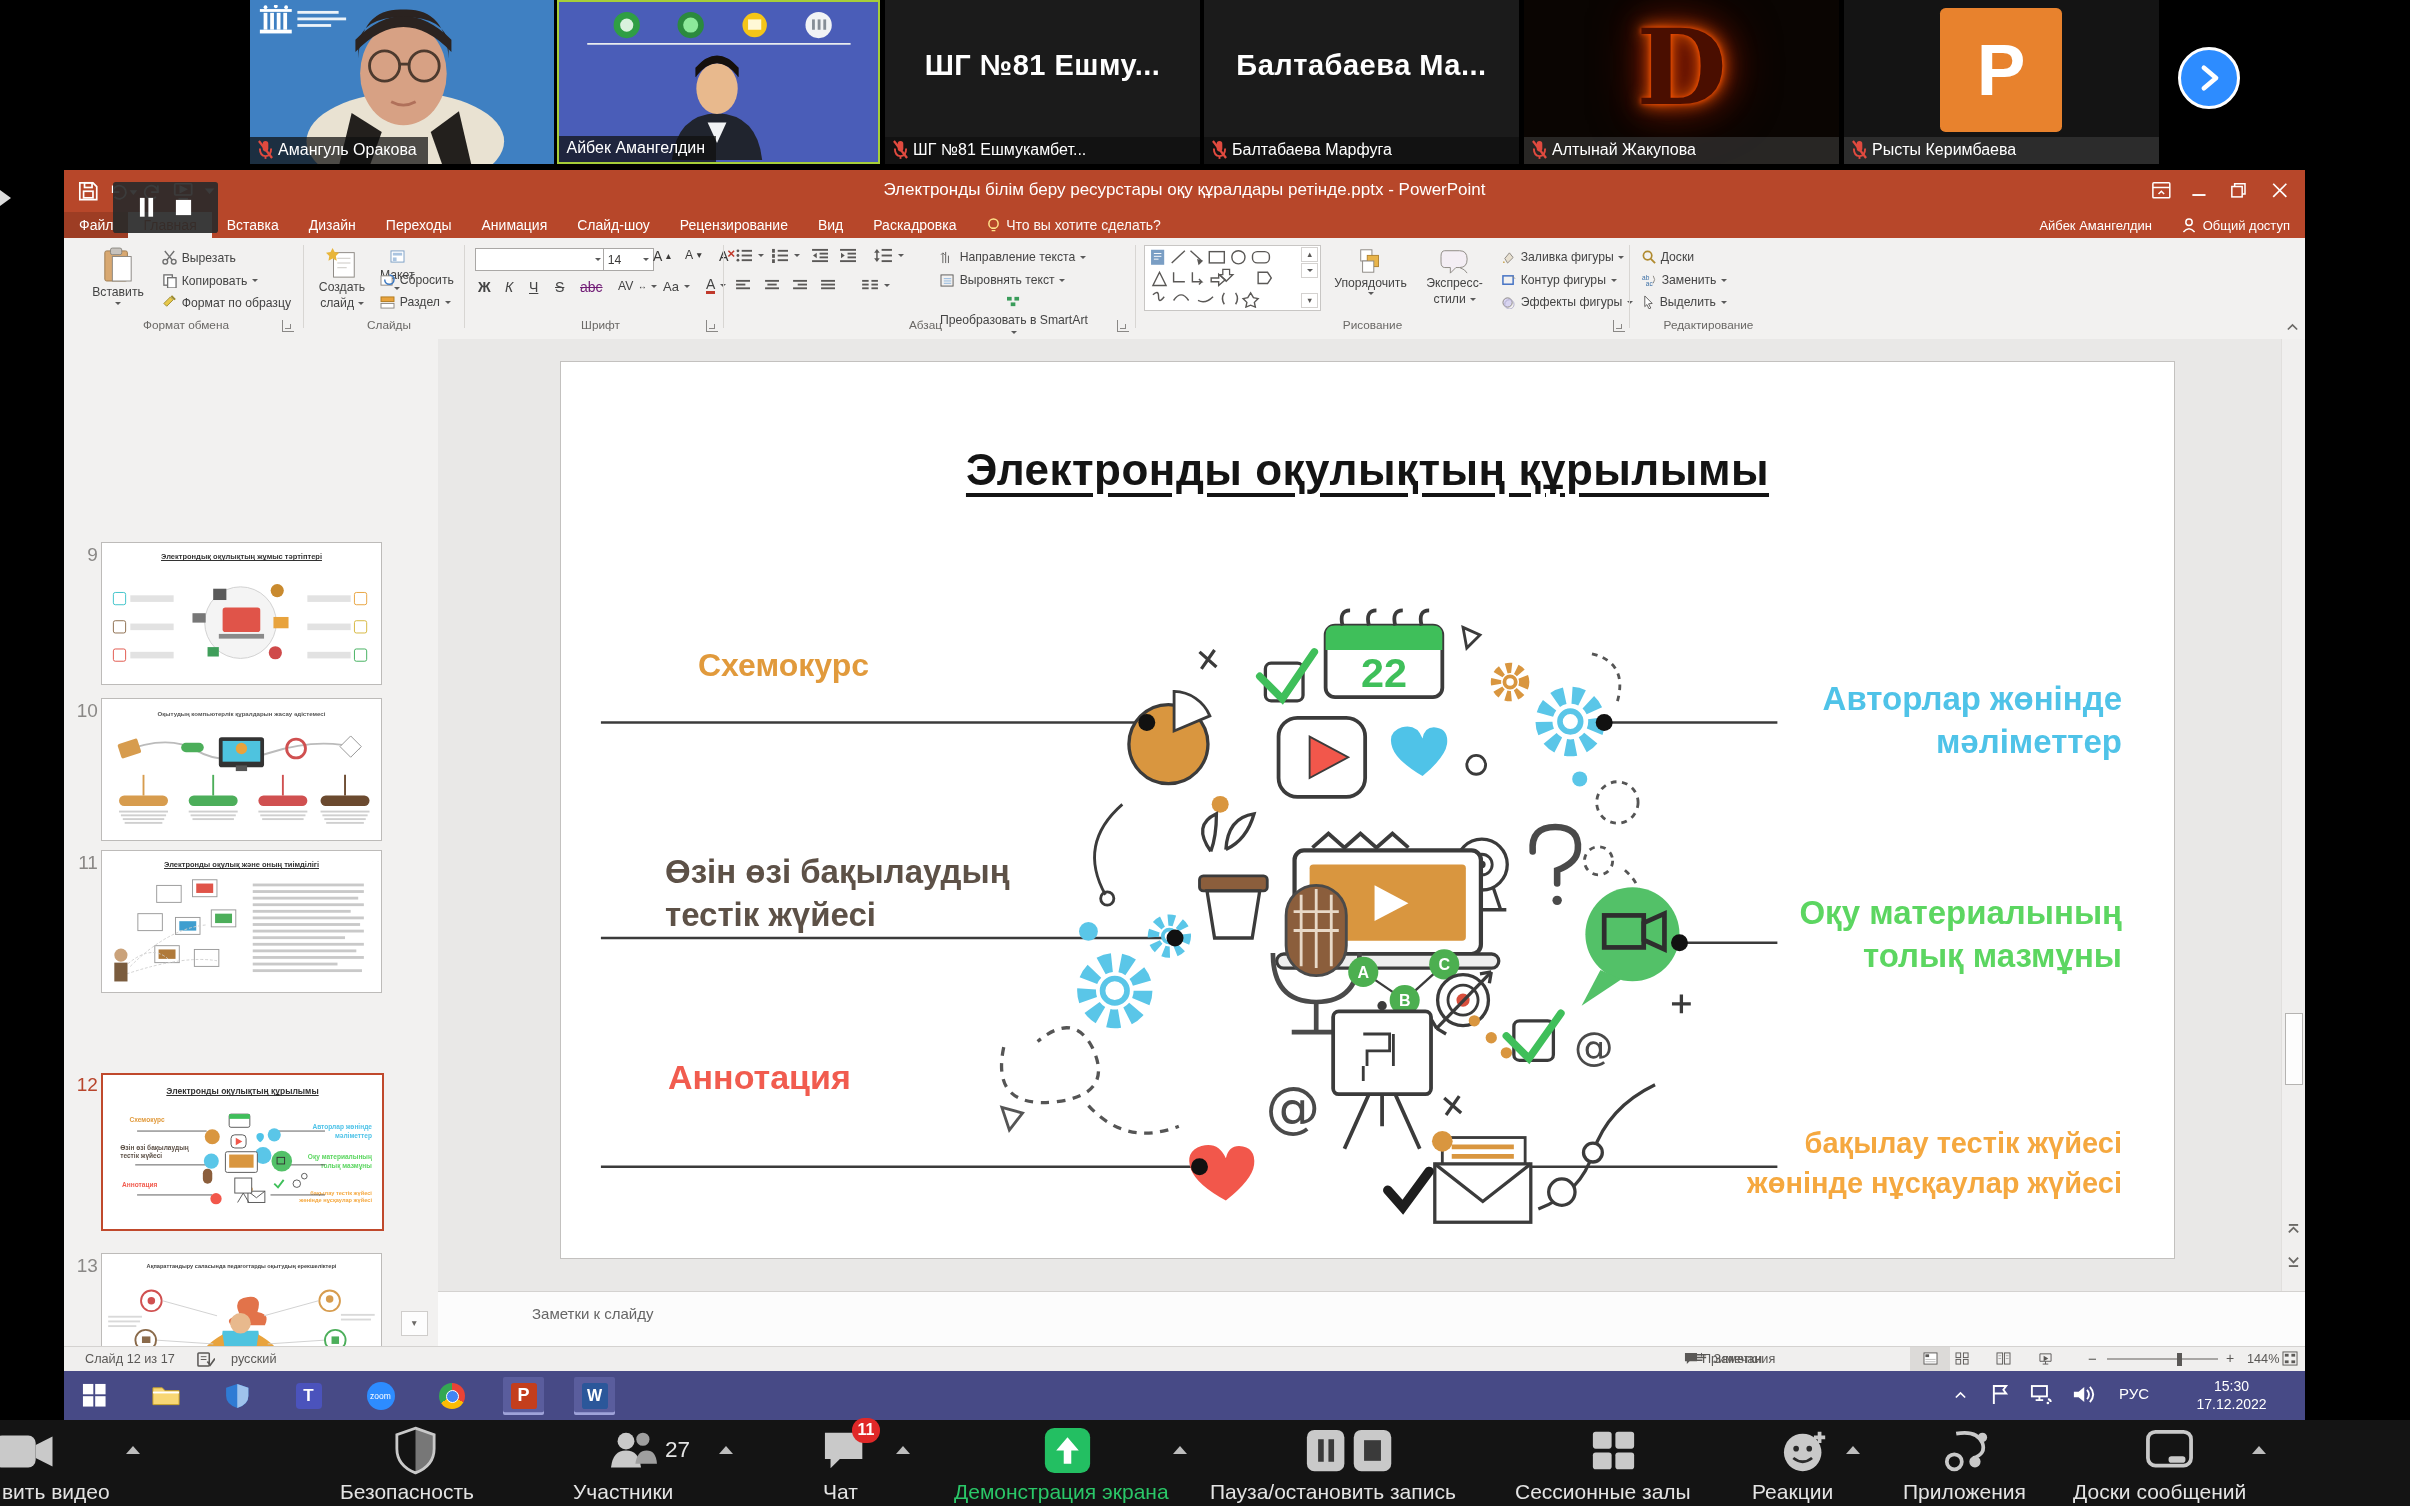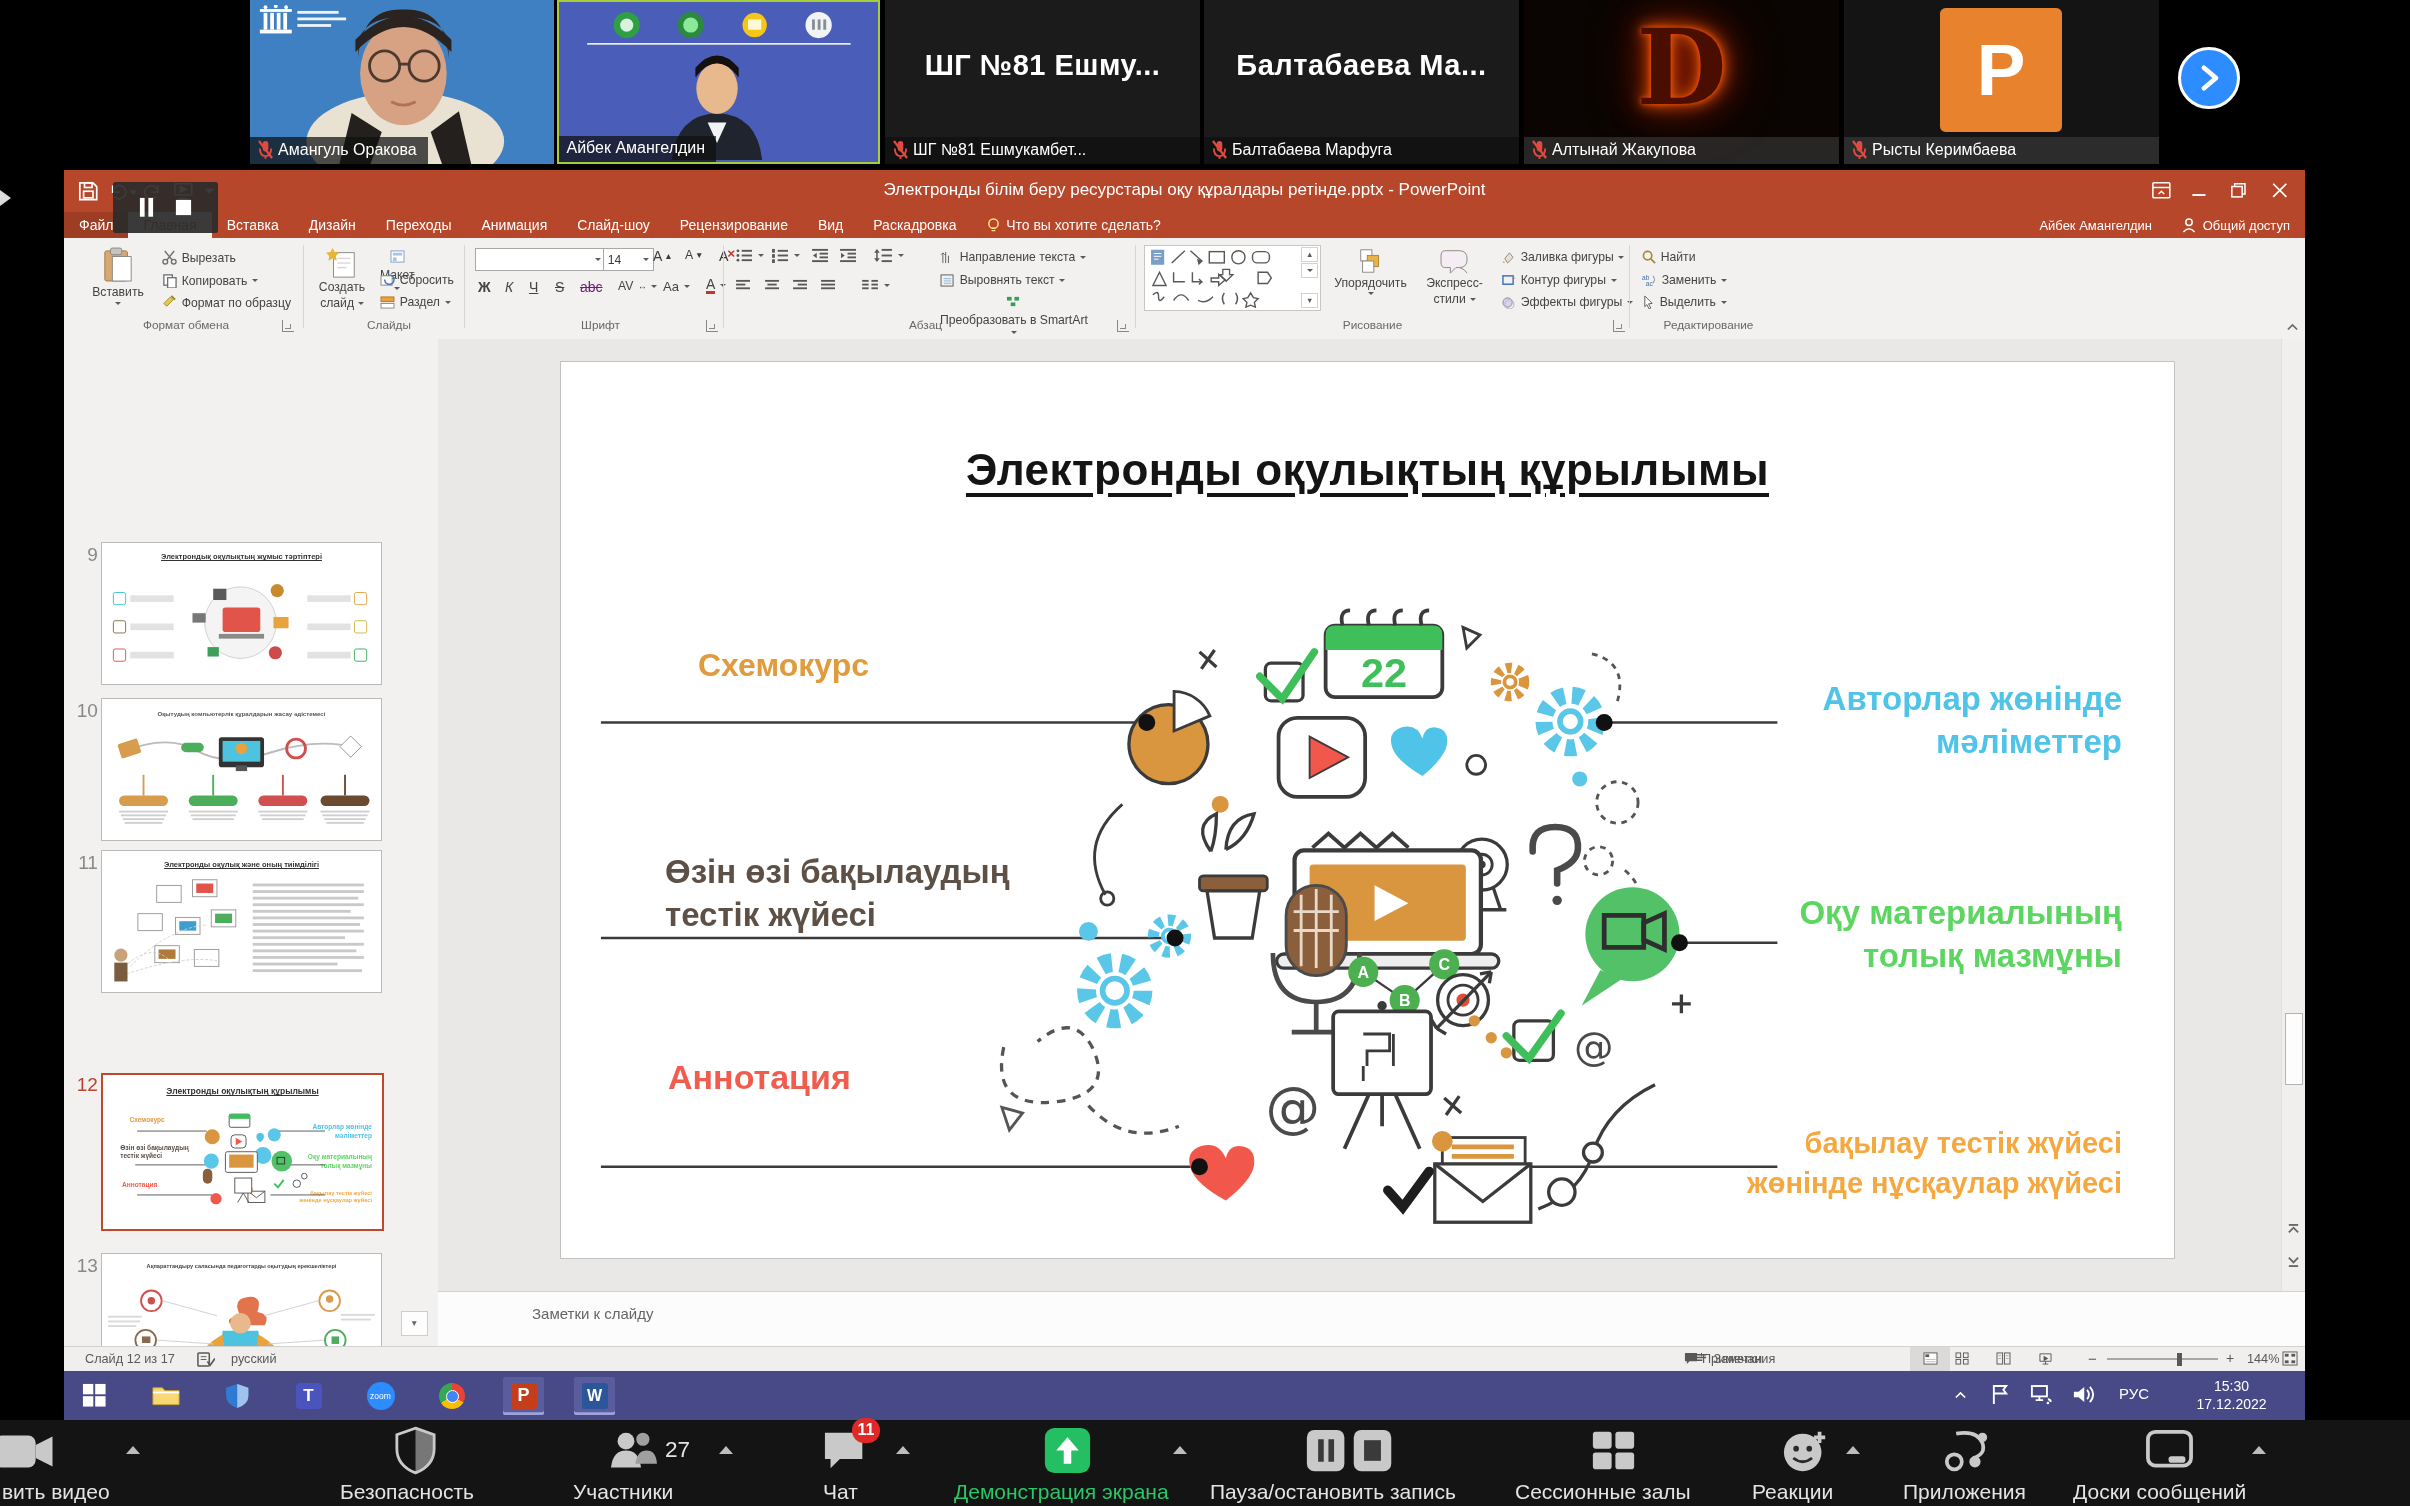--- a/index.html
+++ b/index.html
@@ -622,21 +622,21 @@
       </div>
       <div class="grouplabel" style="left:1252px;width:113px;">Рисование</div>
       <div class="launcher" style="left:1549px;"></div>
       <div class="rsep" style="left:1565px;"></div>
 
       <div class="rbtn" style="left:1578px;top:11.3px;">
         <svg width="14" height="14" viewBox="0 0 15 15">
             <circle cx="6" cy="6" r="4.5" fill="none" stroke="#b08a2e" stroke-width="1.8"></circle>
             <line x1="9.5" y1="9.5" x2="14" y2="14" stroke="#b08a2e" stroke-width="2"></line>
           </svg>
-        <span>Найти</span>
+        <span>Доски</span>
       </div>
       <div class="rbtn" style="left:1578px;top:34px;">
         <svg width="15" height="14" viewBox="0 0 16 15" style="font-size:13px">
             <text x="0" y="7" font-size="7" fill="#3b6ea5" font-family="Liberation Sans">ab</text>
             <text x="4" y="14" font-size="7" fill="#3b6ea5" font-family="Liberation Sans">ac</text>
             <path d="M12 3 q3 4 0 8" stroke="#8a8680" fill="none"></path>
           </svg>
         <span>Заменить</span>
           <span class="dd"></span>
       </div>

